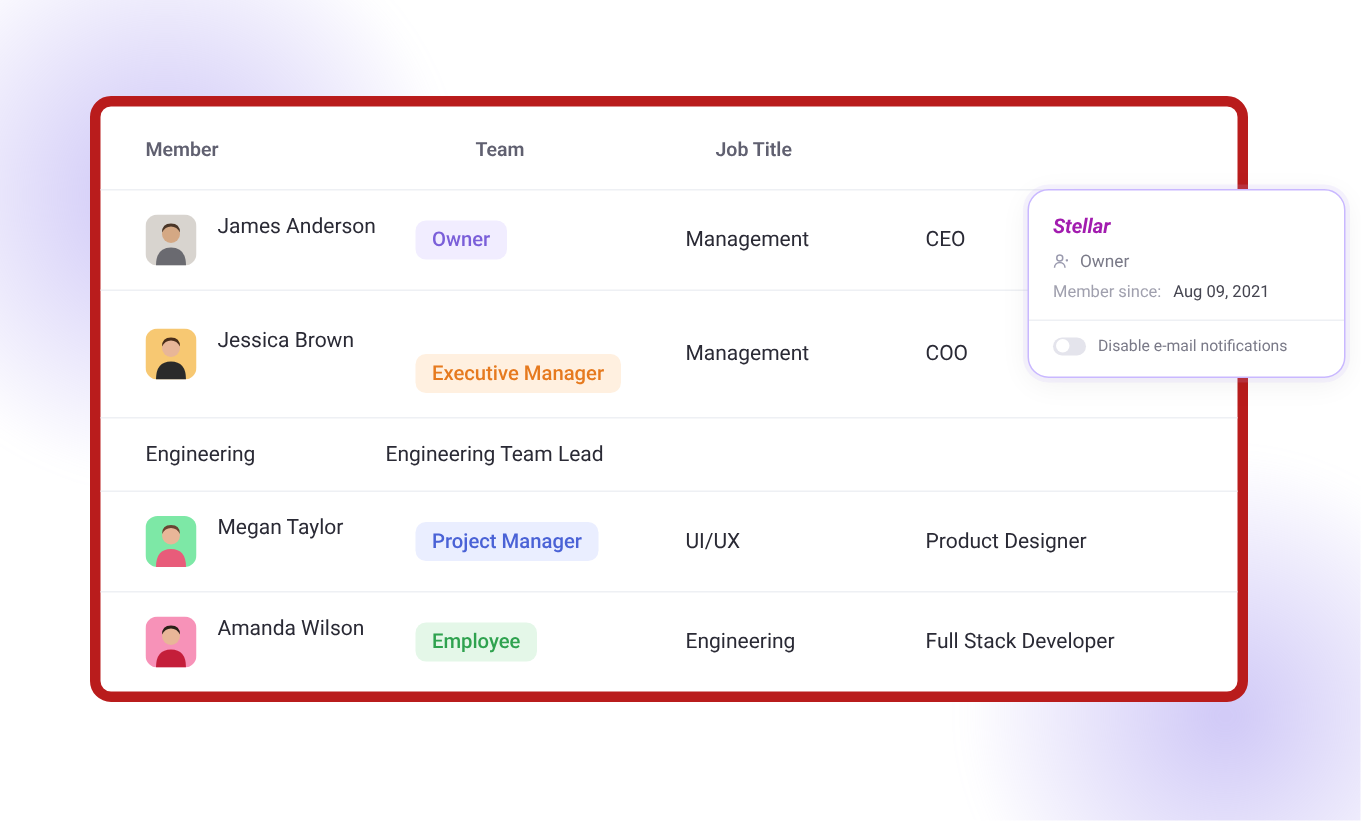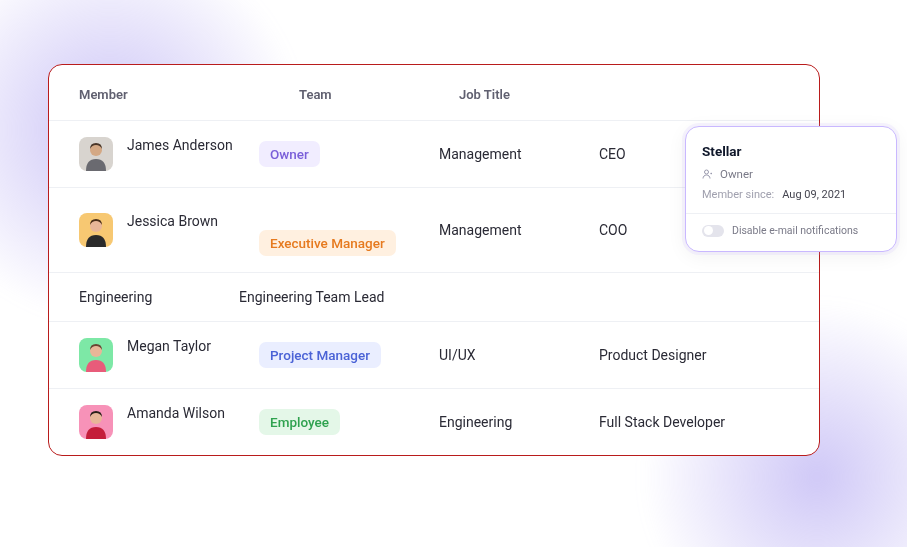--- a/index.html
+++ b/index.html
@@ -30,25 +30,25 @@
       width: 380px;
       height: 380px;
       right: -100px;
       bottom: -120px;
       background: radial-gradient(circle, rgba(168,155,240,0.55) 0%, rgba(168,155,240,0) 65%);
       border-radius: 50%;
       filter: blur(8px);
     }
     .table-card {
       position: absolute;
-      left: 48px;
+      left: 60px;
       top: 64px;
       width: 772px;
       background: #fff;
-      border: 1px solid #b91c1c;
+      border: 7px solid #b91c1c;
       border-radius: 14px;
       overflow: visible;
     }
     .table-header {
       display: flex;
       padding: 22px 30px 18px 30px;
       color: #606070;
       font-size: 13px;
       font-weight: 600;
     }
@@ -101,22 +101,23 @@
       background: #fff;
       border: 1px solid #c9b8ff;
       border-radius: 14px;
       padding: 16px 16px 14px 16px;
       box-shadow: 0 0 0 3px rgba(201,184,255,0.15), 0 4px 20px rgba(0,0,0,0.06);
       font-size: 12px;
     }
     .detail-name {
       font-size: 13.5px;
       font-weight: 700;
-      color: #0f172a;
+      color: #a21caf;
       margin-bottom: 8px;
+      font-style: italic;
     }
     .detail-role {
       display: flex;
       align-items: center;
       gap: 6px;
       color: #7a7a88;
       font-size: 11.5px;
       margin-bottom: 7px;
     }
     .detail-since {

